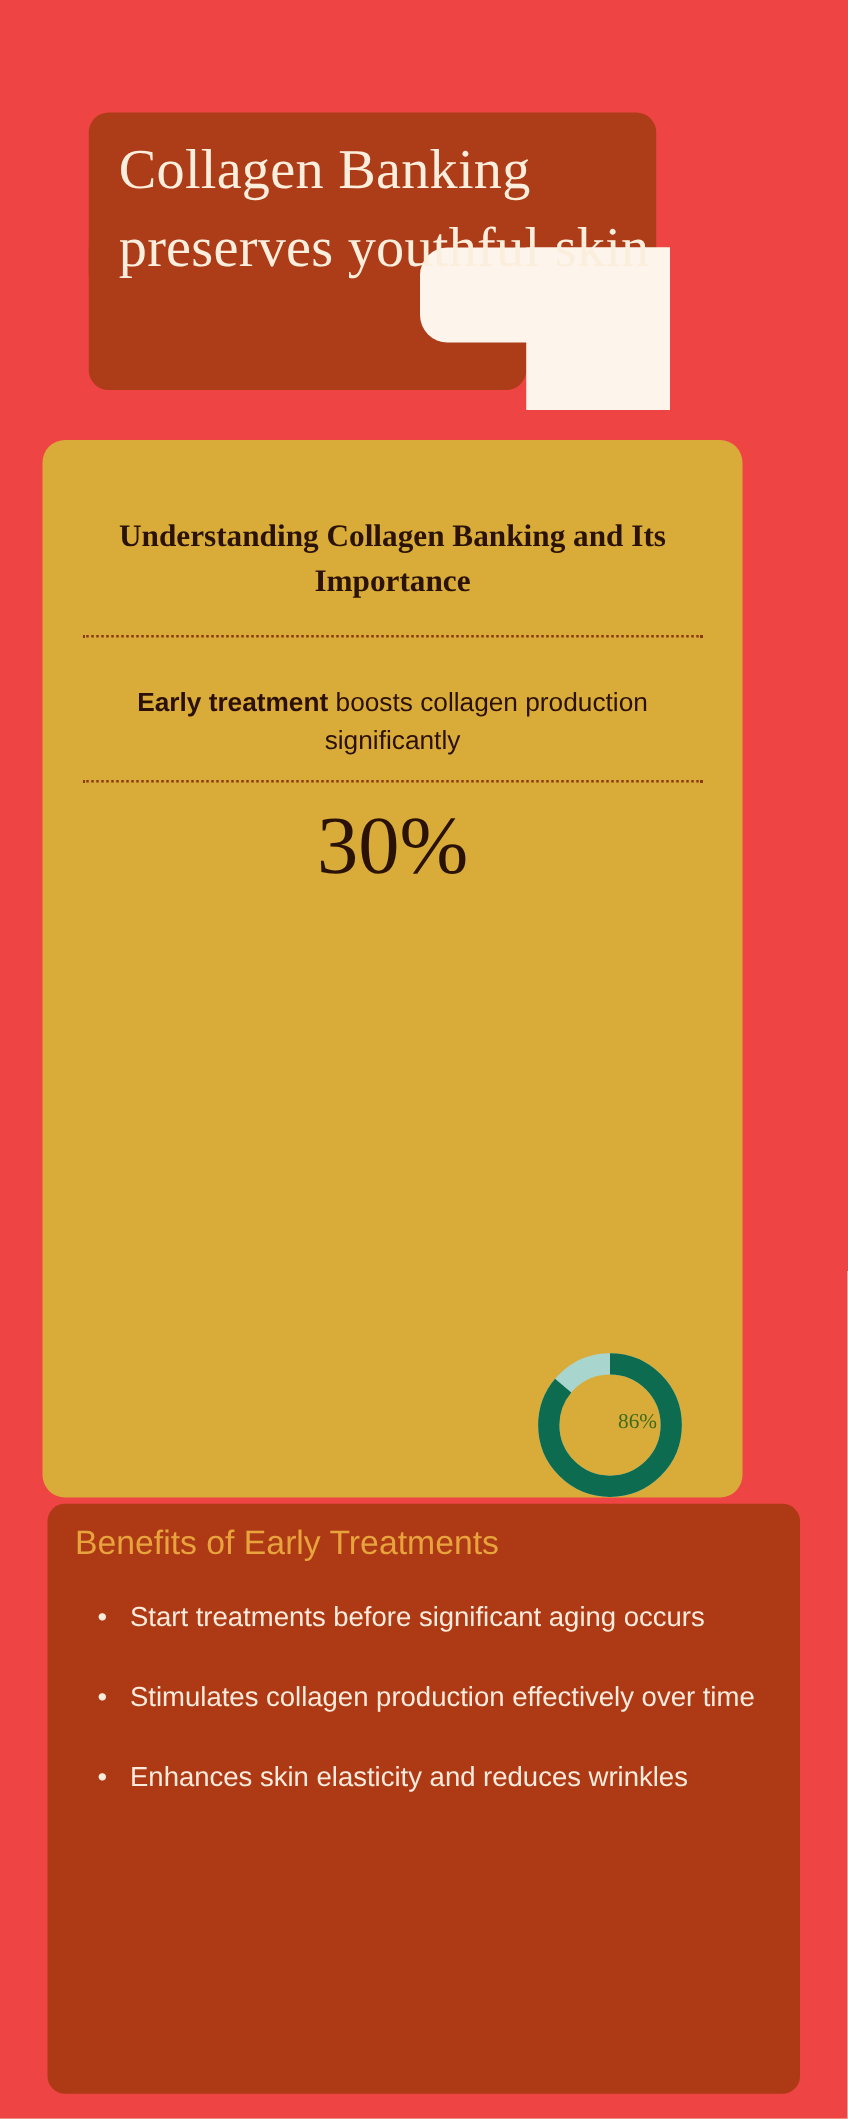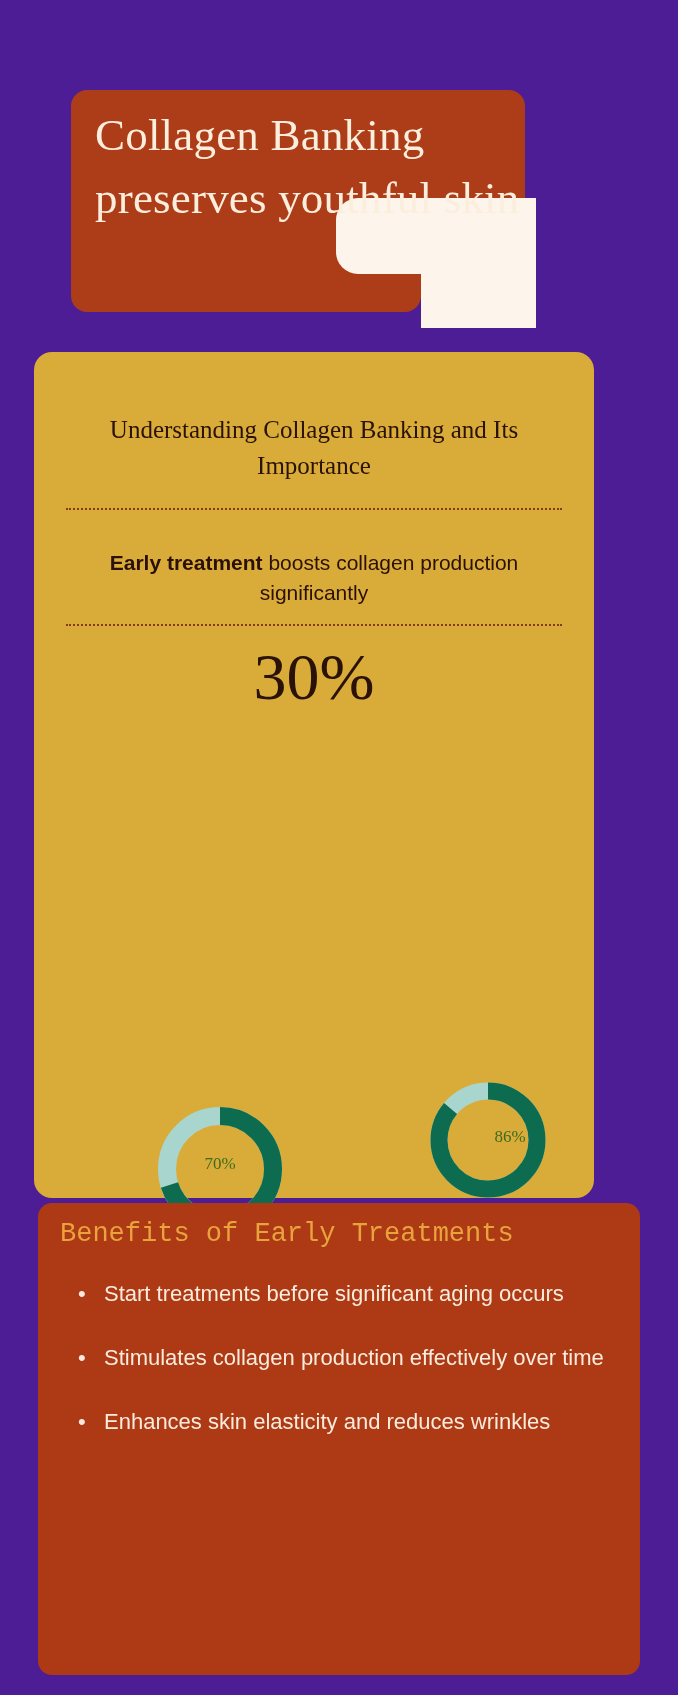--- a/index.html
+++ b/index.html
@@ -2,21 +2,21 @@
 <html><head>
 <meta charset="utf-8">
 <style>
   * { margin:0; padding:0; box-sizing:border-box; }
   html, body {
     width:678px; height:1695px;
     background:#FDF5EC;
     font-family:"Liberation Sans", sans-serif;
     overflow:hidden;
   }
-  .page { position:relative; width:678px; height:1695px; background:#4c1d95; }
+  .page { position:relative; width:678px; height:1695px; background:#ef4444; }
 
   
   .title-wrap { position:absolute; left:71px; top:90px; width:460px; height:222px; }
   .title-top {
     position:absolute; left:0; top:0; width:454px; height:130px;
     background:#AD3D18;
     border-radius:16px 16px 0 0;
   }
   .title-bottom {
     position:absolute; left:0; top:108px; width:350px; height:114px;
@@ -42,21 +42,21 @@
 
   
   .yellow-card {
     position:absolute; left:34px; top:352px;
     width:560px; height:846px;
     background:#D9AC39; border-radius:18px;
   }
   .y-heading {
     position:absolute; left:40px; top:60px; width:480px;
     font-family:"Liberation Serif", serif;
-    font-size:25px; line-height:36px; text-align:center; color:#2A1206;
+    font-size:25px; line-height:36px; text-align:center; color:#2A1206;font-weight:bold;
   }
   .divider {
     position:absolute; left:32px; width:496px; height:0;
     border-top:2.5px dotted #8A3A10;
   }
   .divider.d1 { top:156px; }
   .divider.d2 { top:272px; }
 
   .y-sub {
     position:absolute; left:50px; top:196px; width:460px;
@@ -92,21 +92,21 @@
   .cap-b { left:330px; top:918px; width:250px; font-size:22px; line-height:30px; }
 
   
   .red-card {
     position:absolute; left:38px; top:1203px;
     width:602px; height:472px;
     background:#AD3A15; border-radius:14px;
   }
   .r-heading {
     position:absolute; left:22px; top:12px; width:540px;
-    font-family:Liberation Mono, monospace;
+    font-family:Liberation Sans, sans-serif;
     font-size:27px; line-height:38px; color:#E8A33D;
   }
   .bullets { position:absolute; left:30px; top:72px; width:548px; }
   .bullet {
     position:relative; padding-left:36px; margin-bottom:26px;
     font-size:22px; line-height:38px; color:#FAEBDC;
   }
   .bullet .dot {
     position:absolute; left:10px; top:0px;
     font-size:22px; line-height:38px; color:#FAEBDC;
@@ -125,27 +125,20 @@
     <div class="title-text">Collagen Banking preserves youthful skin</div>
   </div>
 
   <div class="yellow-card">
     <div class="y-heading">Understanding Collagen Banking and Its Importance</div>
     <div class="divider d1"></div>
     <div class="y-sub"><b>Early treatment</b><span> boosts collagen production significantly</span></div>
     <div class="divider d2"></div>
     <div class="big-stat">30%</div>
 
-    <div class="donut donut-a">
-      <svg width="164" height="164" viewBox="0 0 164 164">
-        <circle cx="82" cy="82" r="53" fill="none" stroke="#A8D5CE" stroke-width="18"></circle>
-        <circle cx="82" cy="82" r="53" fill="none" stroke="#0D6B4F" stroke-width="18" stroke-dasharray="233.1 99.9" stroke-dashoffset="0" transform="rotate(-90 82 82)"></circle>
-      </svg>
-      <div class="donut-label">70%</div>
-    </div>
 
     <div class="donut donut-b">
       <svg width="140" height="140" viewBox="0 0 140 140">
         <circle cx="70" cy="70" r="49" fill="none" stroke="#A8D5CE" stroke-width="17"></circle>
         <circle cx="70" cy="70" r="49" fill="none" stroke="#0D6B4F" stroke-width="17" stroke-dasharray="264.8 43.1" stroke-dashoffset="0" transform="rotate(-90 70 70)"></circle>
       </svg>
       <div class="donut-label">86%</div>
     </div>
 
     <div class="caption cap-a">Starting treatments early can improve results remarkably over time</div>

